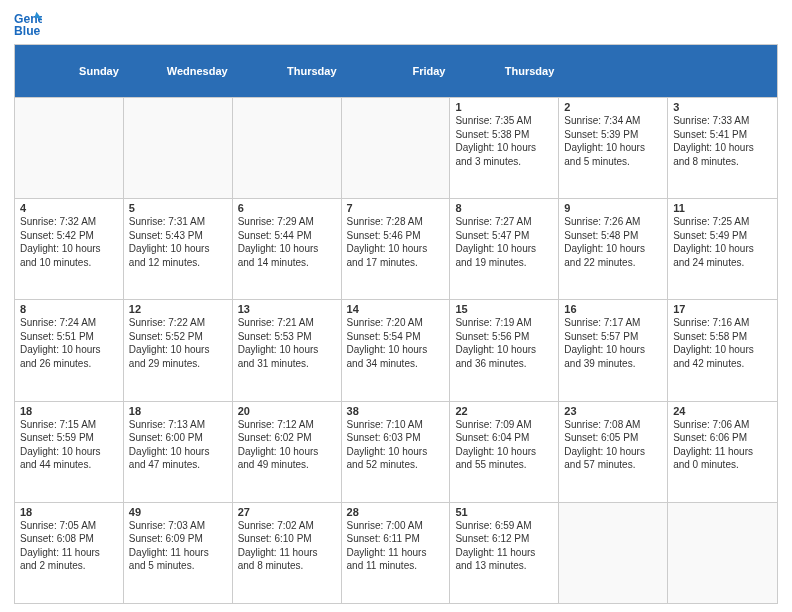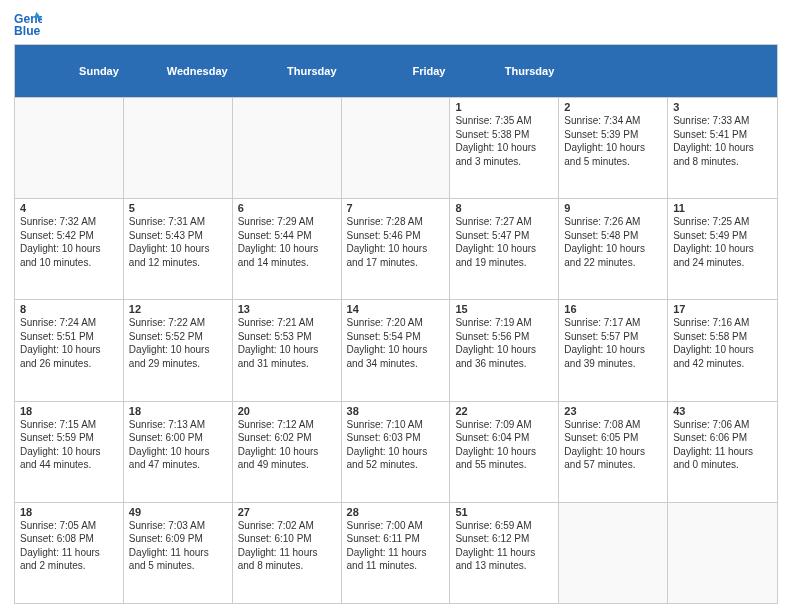--- a/index.html
+++ b/index.html
@@ -232,21 +232,21 @@
           </div>
           <div class="cal-cell">
             <span class="day-num thursday">22</span>
             <div class="cell-info">Sunrise: 7:09 AM<br>Sunset: 6:04 PM<br>Daylight: 10 hours<br>and 55 minutes.</div>
           </div>
           <div class="cal-cell">
             <span class="day-num">23</span>
             <div class="cell-info">Sunrise: 7:08 AM<br>Sunset: 6:05 PM<br>Daylight: 10 hours<br>and 57 minutes.</div>
           </div>
           <div class="cal-cell">
-            <span class="day-num">43</span>
+            <span class="day-num">24</span>
             <div class="cell-info">Sunrise: 7:06 AM<br>Sunset: 6:06 PM<br>Daylight: 11 hours<br>and 0 minutes.</div>
           </div>
         </div>
         <div class="cal-row">
           <div class="cal-cell">
             <span class="day-num">18</span>
             <div class="cell-info">Sunrise: 7:05 AM<br>Sunset: 6:08 PM<br>Daylight: 11 hours<br>and 2 minutes.</div>
           </div>
           <div class="cal-cell">
             <span class="day-num">49</span>

